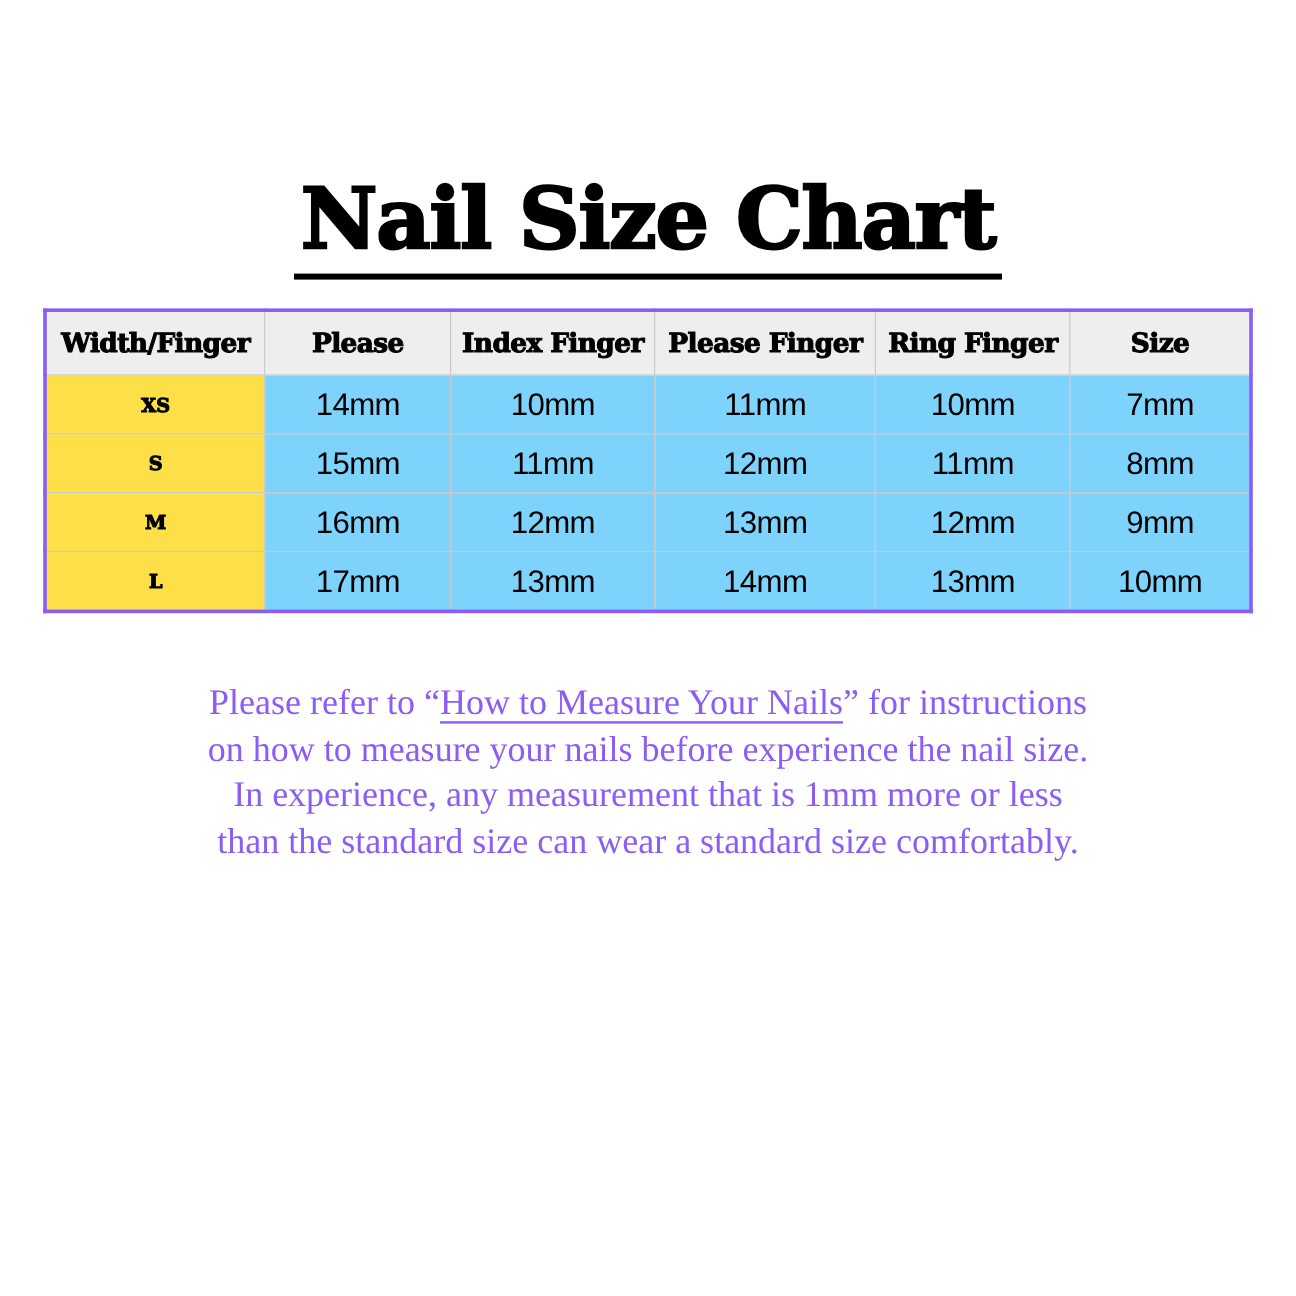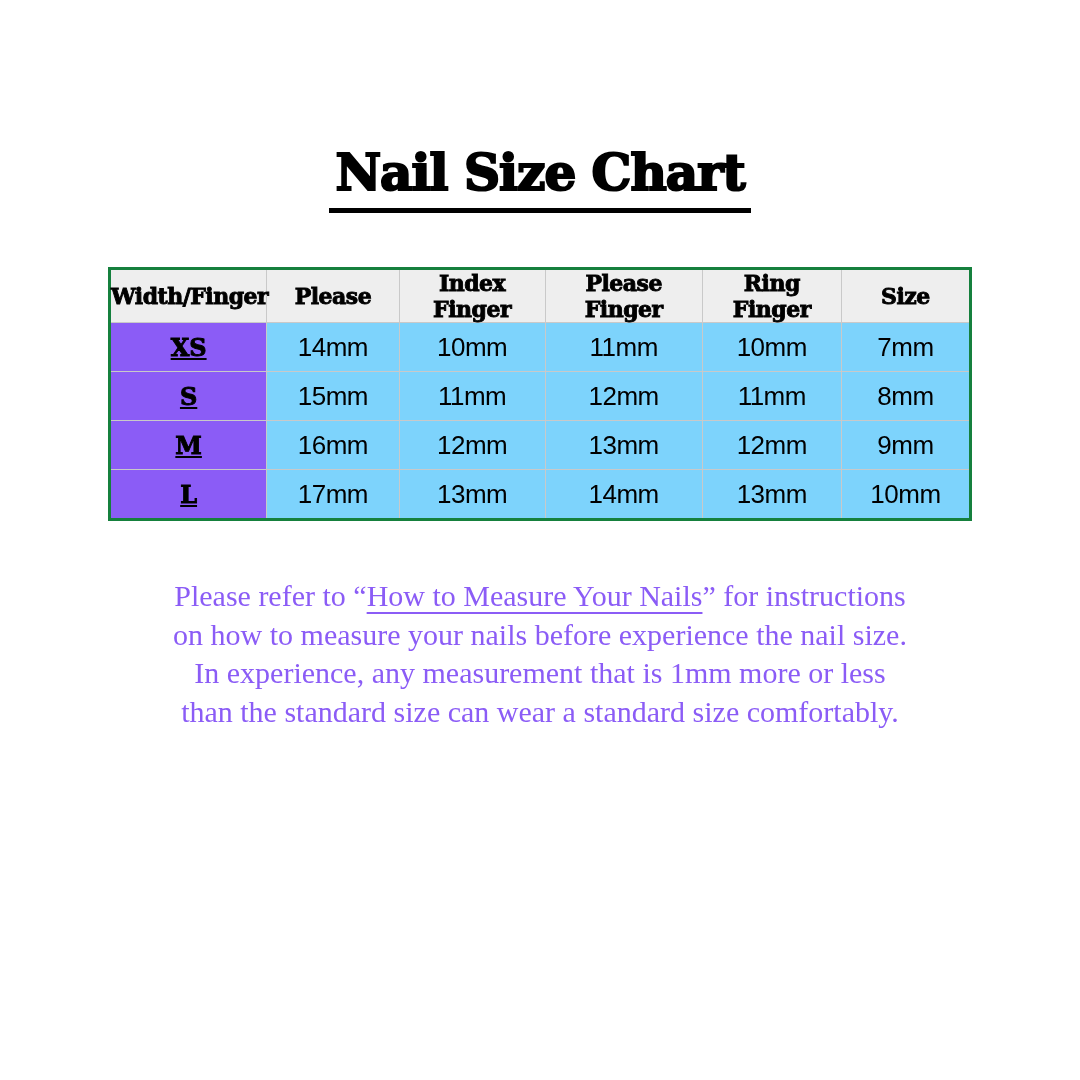--- a/index.html
+++ b/index.html
@@ -16,56 +16,55 @@
     overflow: hidden;
     font-family: "Liberation Serif", serif;
     color: #000000;
   }
   
   .title {
     display: inline-block;
     margin: 148px 0 0 0;
     font-family: "DejaVu Serif", serif;
     font-weight: bold;
-    font-size: 50px;
+    font-size: 70px;
     letter-spacing: -1px;
     color: #000000;
     -webkit-text-stroke: 2.2px #000000;
     border-bottom: 5px solid #000000;
     padding: 0 6px 10px 6px;
     line-height: 1.0;
   }
   
   .size-table {
-    width: 864px;
-    margin: 54px auto 0 auto;
+    width: 1008px;
+    margin: 24px auto 0 auto;
     border-collapse: collapse;
-    border: 3px solid #15803d;
+    border: 3px solid #8b5cf6;
     table-layout: fixed;
   }
   .size-table th, .size-table td {
     border: 1px solid #c9c9c9;
     padding: 0;
     vertical-align: middle;
   }
   .size-table thead th {
     background: #eeeeee;
     height: 52px;
     font-family: "DejaVu Serif", serif;
     font-weight: bold;
     font-size: 22px;
     letter-spacing: -0.5px;
     -webkit-text-stroke: 0.9px #000000;
   }
   .size-table tbody th.rowlabel {
-    background: #8b5cf6;
+    background: #fde047;
     font-family: "DejaVu Serif", serif;
     font-weight: bold;
-    font-size: 24px;
-    text-decoration: underline;
+    font-size: 16px;
     -webkit-text-stroke: 0.9px #000000;
   }
   .size-table tbody td {
     background: #7dd3fc;
     height: 48px;
     font-family: "Liberation Sans", sans-serif;
     font-size: 26px;
     letter-spacing: -0.5px;
   }
   .size-table th:nth-child(1) { width: 18.2%; }

